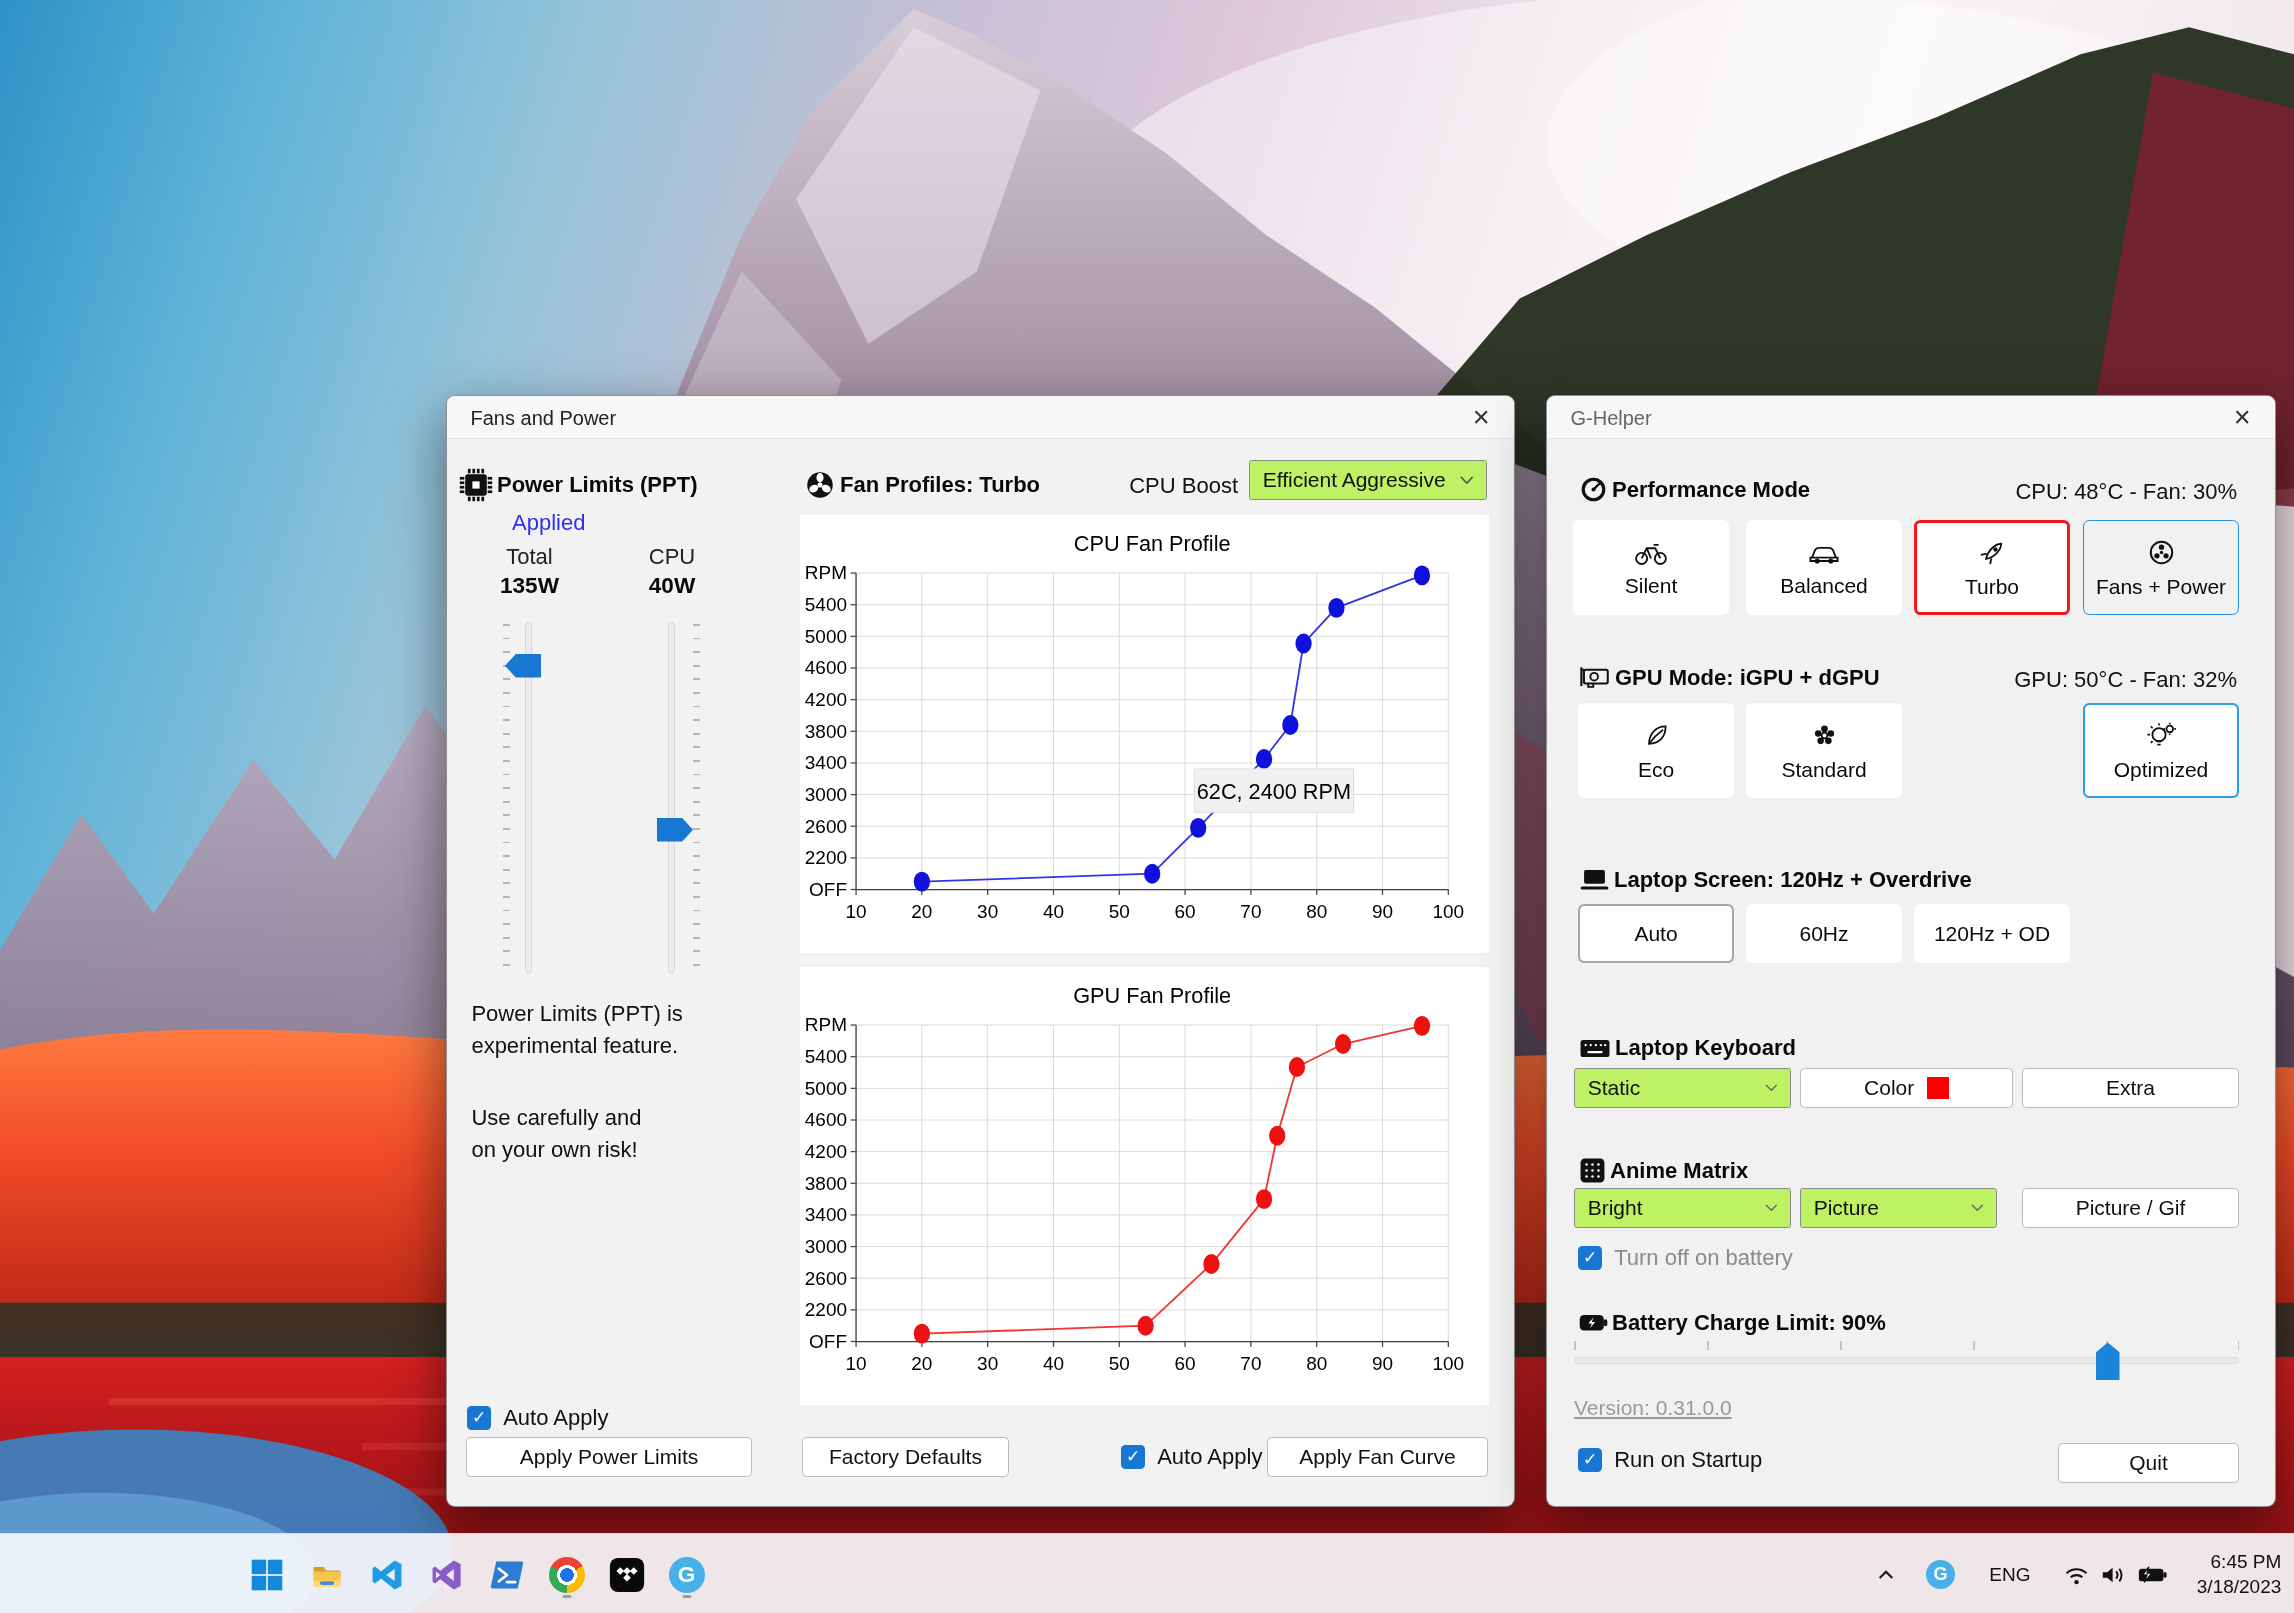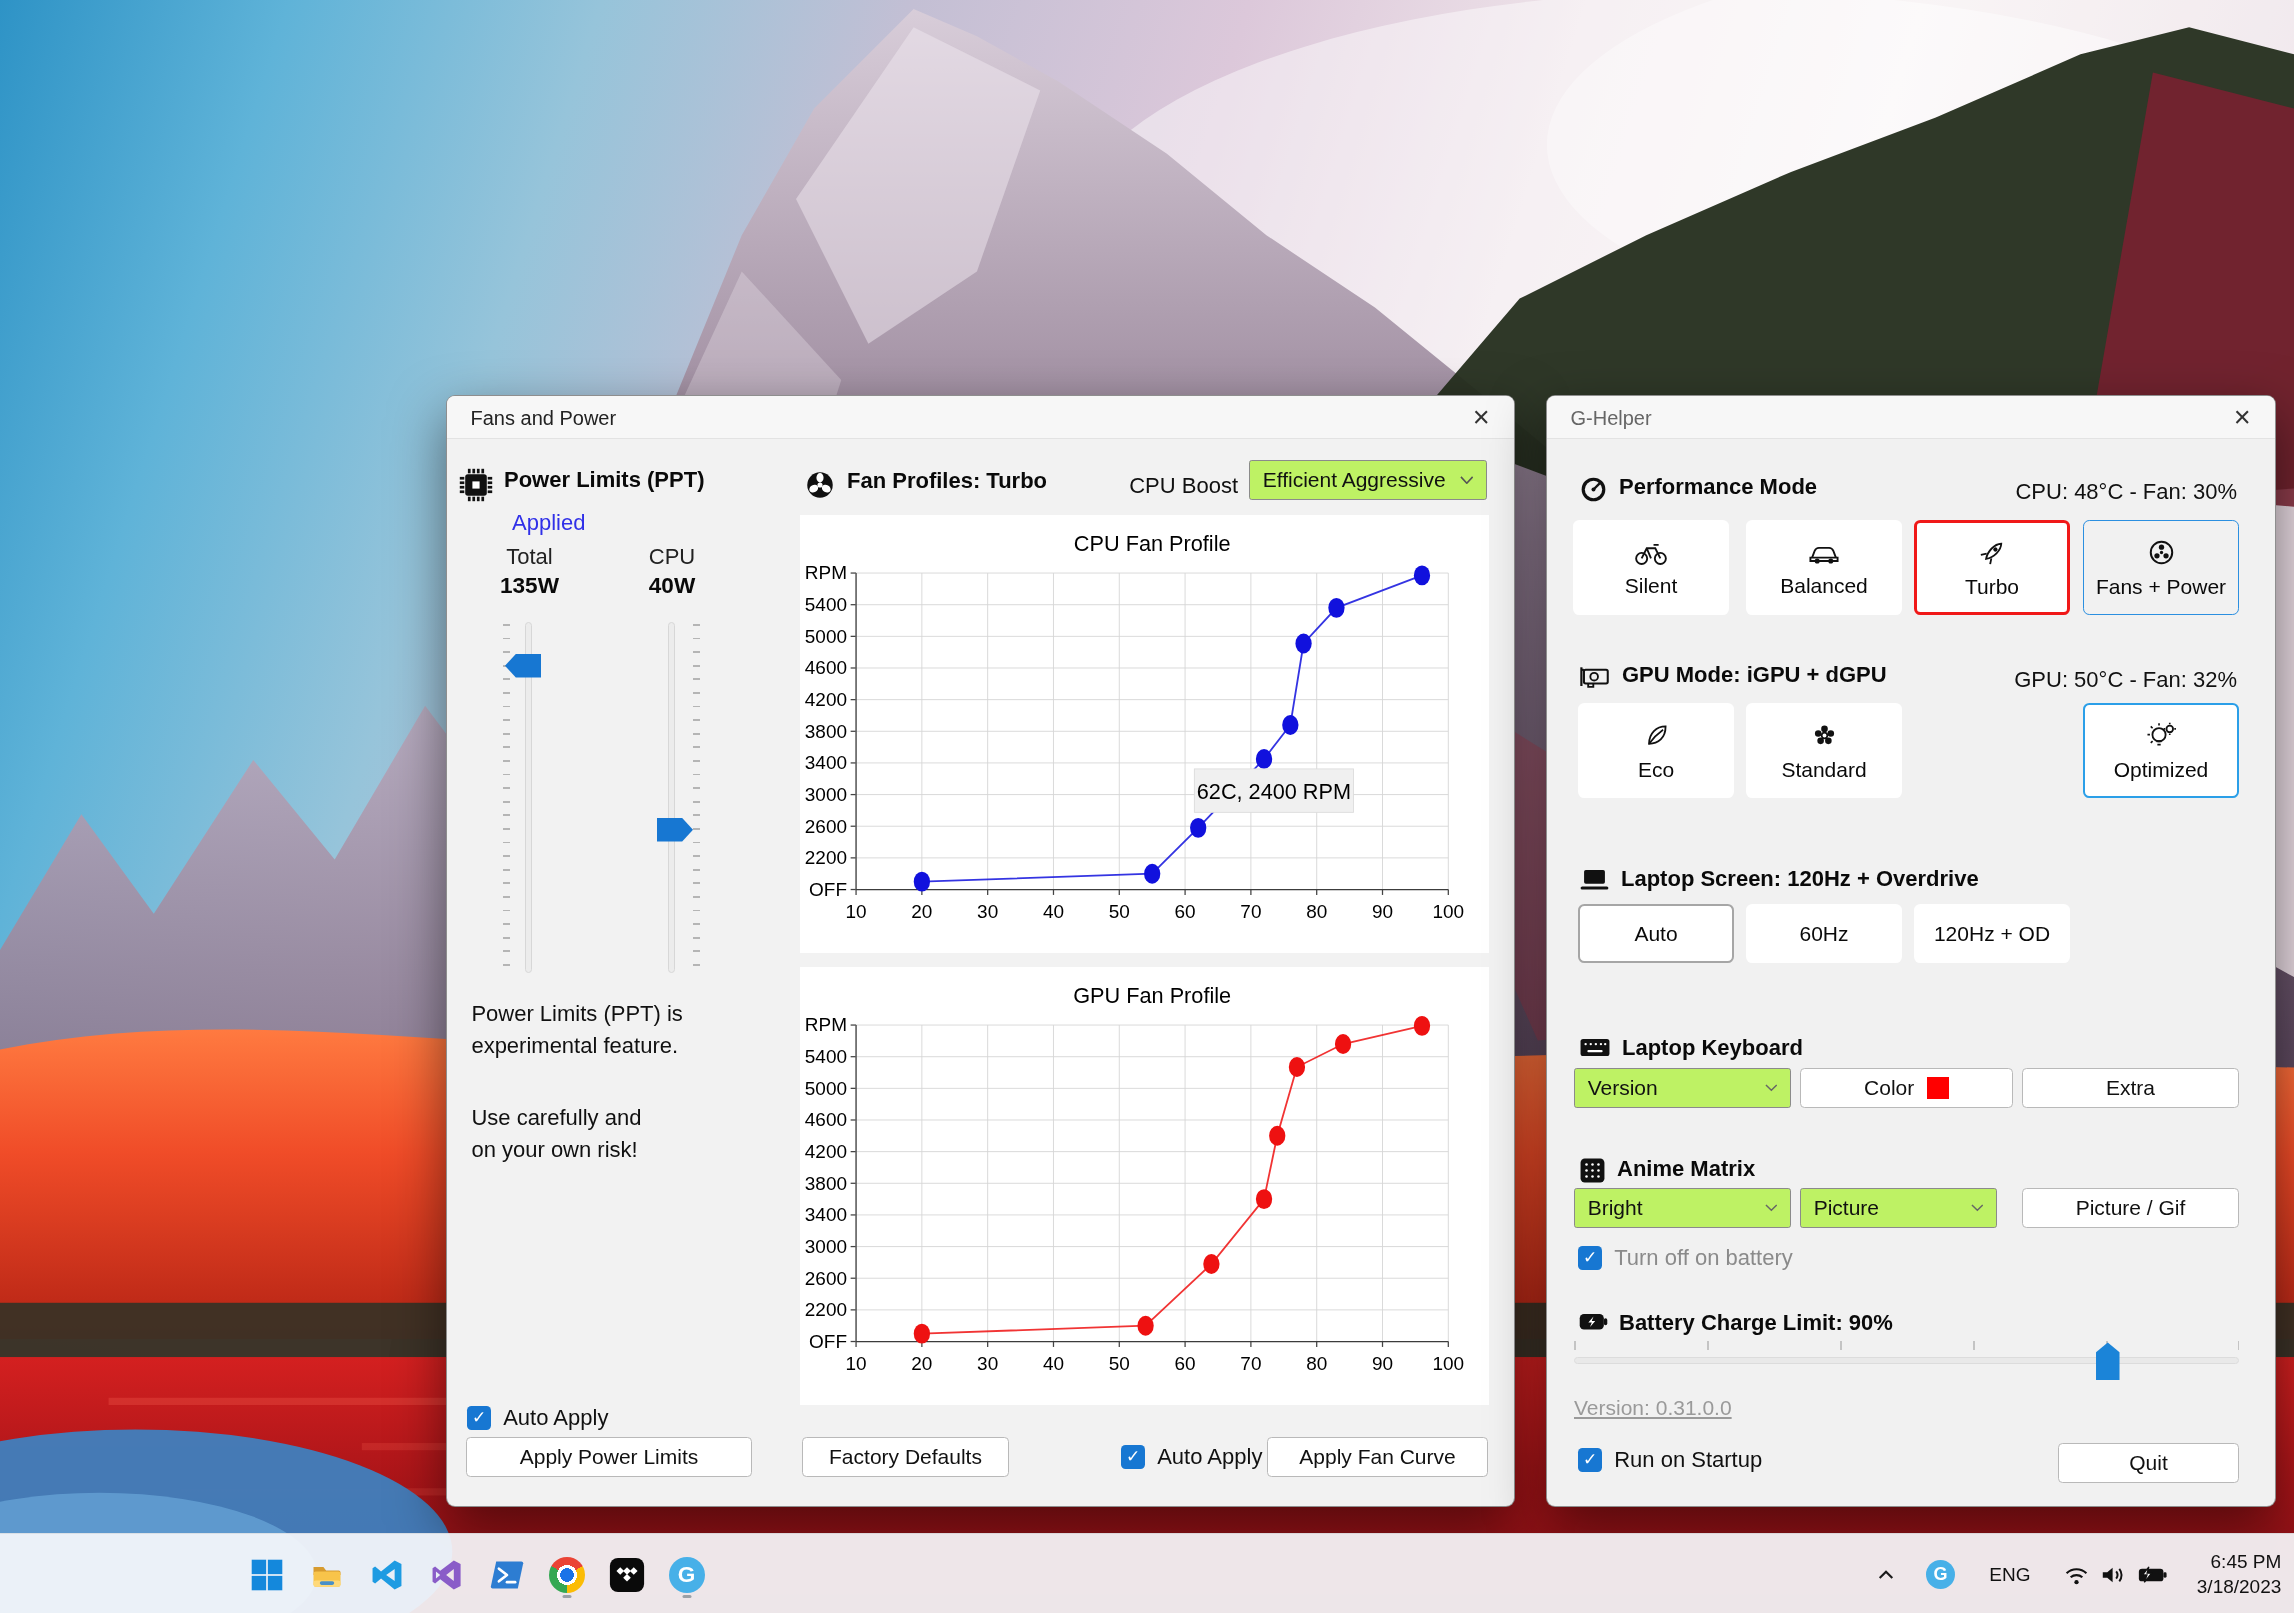--- a/index.html
+++ b/index.html
@@ -14,21 +14,21 @@
   
   .win { position:absolute; background:#f2f2f2; border:0.9px solid rgba(60,60,60,.55);
          border-radius:9px; box-shadow:0 20px 54px rgba(0,0,0,.5); overflow:hidden; }
   .titlebar { position:absolute; left:0; top:0; right:0; height:43px; background:#f7f7f7;
               border-bottom:0.9px solid #e3e3e3; }
   .titlebar .title { position:absolute; left:23.5px; top:11px; font-size:20px; color:#222; }
   .titlebar .title.inactive { color:#666; }
   .close-btn { position:absolute; right:12.7px; top:3.6px; width:40px; height:36px; text-align:center;
                font-size:29px; line-height:34px; color:#333; cursor:pointer; }
 
-  .hdr { position:absolute; display:flex; align-items:flex-start; gap:10px; }
+  .hdr { position:absolute; display:flex; align-items:center; gap:3px; }
   .hdr .hdr-label { font-size:22px; font-weight:bold; color:#0a0a0a; white-space:nowrap; }
   .status-right { position:absolute; font-size:22px; color:#111; text-align:right; white-space:nowrap; }
 
   .btn { position:absolute; background:#fff; border:0.9px solid #b9b9b9; border-radius:4.5px;
          font-size:21px; color:#111; display:flex; align-items:center; justify-content:center;
          cursor:pointer; }
   .checkbox { width:24.4px; height:24.4px; border-radius:4.5px; background:#1777d2; position:relative;
               flex:none; cursor:pointer; }
   .checkbox::after { content:"✓"; position:absolute; left:0; top:0; width:100%; height:100%;
               color:#fff; font-size:17px; line-height:24.4px; text-align:center; font-weight:bold; }
@@ -520,21 +520,21 @@
             <circle cx="15" cy="10" r="1.4"></circle>
             <circle cx="21" cy="10" r="1.4"></circle>
             <circle cx="27" cy="10" r="1.4"></circle>
             <circle cx="32" cy="10" r="1.4"></circle>
           <rect x="11" y="17" width="18" height="2.6" rx="1.3"></rect>
         </g>
       </svg>
       <span class="hdr-label">Laptop Keyboard</span>
     </div>
     <div class="select" style="left:27px; top:672px; width:217px; height:40px;">
-      <span>Version</span>
+      <span>Static</span>
       <svg class="sel-chevron" width="12.7" height="7.2" viewBox="0 0 14 8">
           <polyline points="1,1 7,7 13,1" fill="none" stroke="#666" stroke-width="1.6"></polyline>
         </svg>
     </div>
     <div class="btn" style="left:253px; top:672px; width:213px; height:40px; gap:12.7px;">
       <span>Color</span>
       <span style="width:22px; height:22px; background:#ff0000; display:inline-block;"></span>
     </div>
     <div class="btn" style="left:475px; top:672px; width:217px; height:40px;">Extra</div>
 

